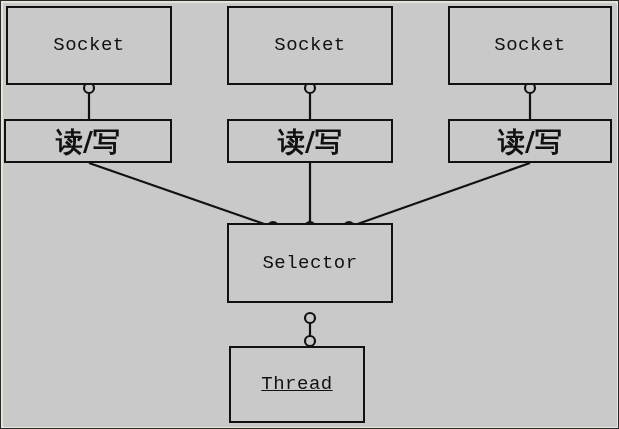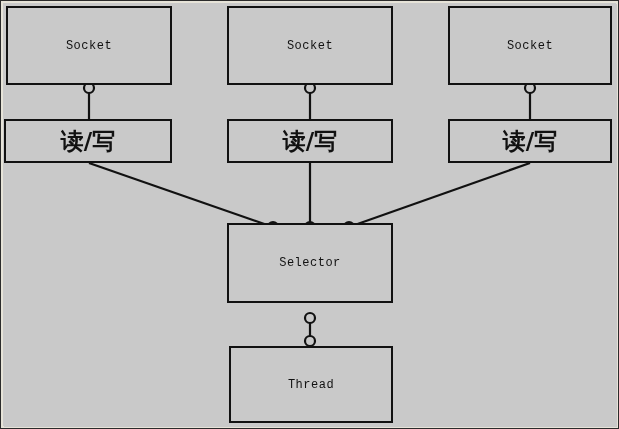--- a/index.html
+++ b/index.html
@@ -56,25 +56,25 @@
     z-index: 3;
     color: #111111;
   }
   .node-label {
     line-height: 1;
     white-space: nowrap;
     letter-spacing: 0.5px;
   }
   .label-latin {
     font-family: "Liberation Mono", "DejaVu Sans Mono", monospace;
-    font-size: 12px;
+    font-size: 19px;
   }
   .label-cjk {
     font-family: "DejaVu Sans", "Liberation Sans", sans-serif;
-    font-size: 23px;
+    font-size: 27px;
     font-weight: 600;
     letter-spacing: 0px;
   }
 </style>
 </head>
 <body>
 
 <div id="diagram-root">
   <div class="canvas-bg"></div>
 
@@ -111,17 +111,17 @@
       </div>
       <div class="node" style="left: 226px; top: 118px; width: 166px; height: 44px;">
         <span class="node-label label-cjk">读/写</span>
       </div>
       <div class="node" style="left: 447px; top: 118px; width: 164px; height: 44px;">
         <span class="node-label label-cjk">读/写</span>
       </div>
       <div class="node" style="left: 226px; top: 222px; width: 166px; height: 80px;">
         <span class="node-label label-latin">Selector</span>
       </div>
-      <div class="node" style="left: 228px; top: 345px; width: 164px; height: 77px;">
+      <div class="node" style="left: 228px; top: 345px; width: 136px; height: 77px; text-decoration: underline;">
         <span class="node-label label-latin">Thread</span>
       </div>
     </div>
 </div>
 
 </body></html>

